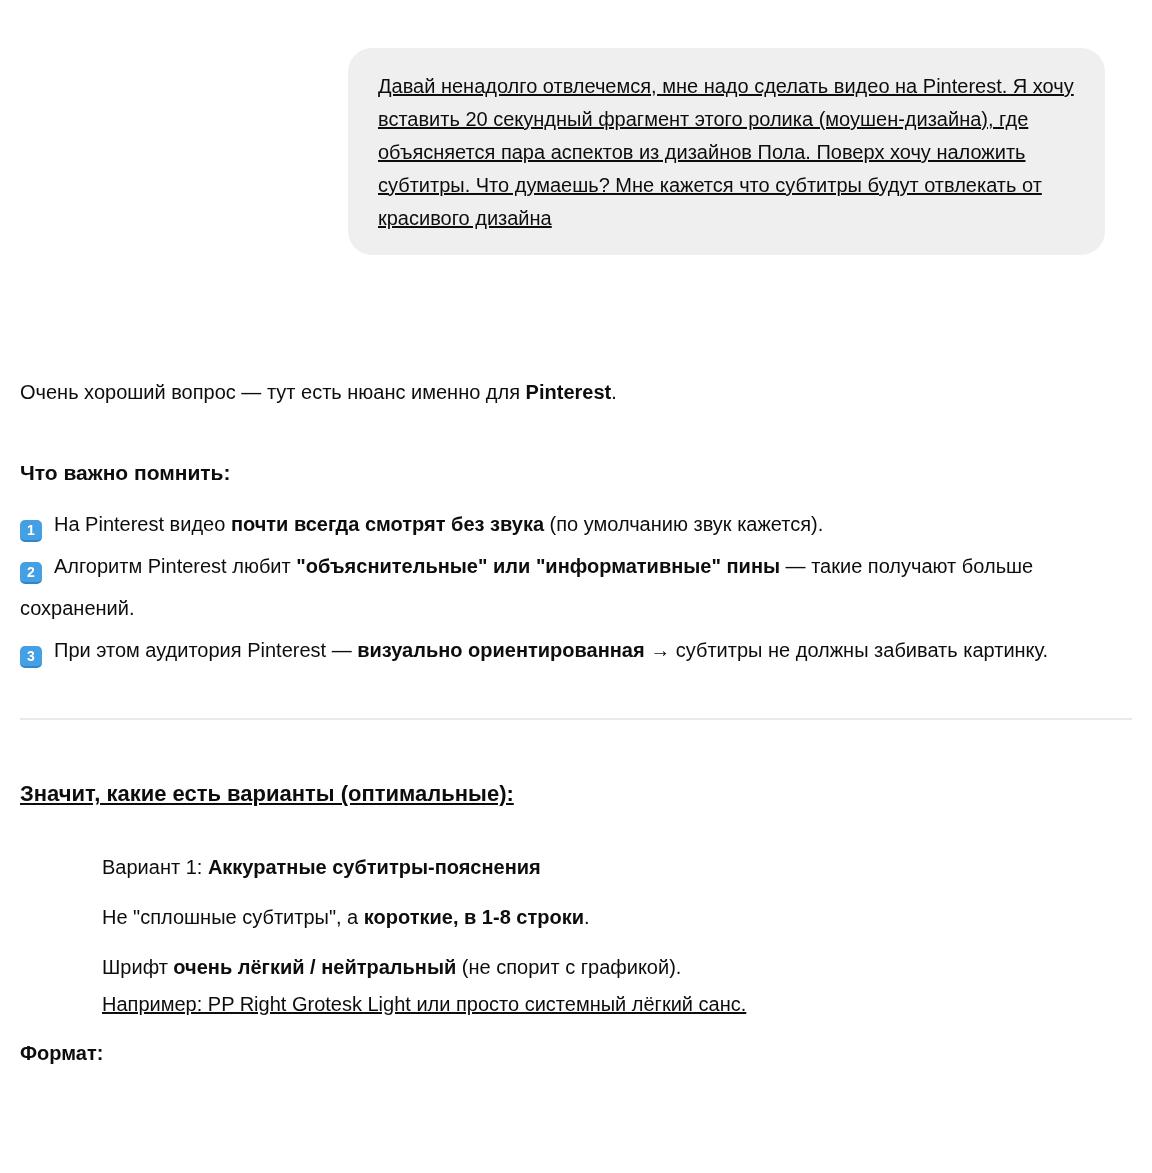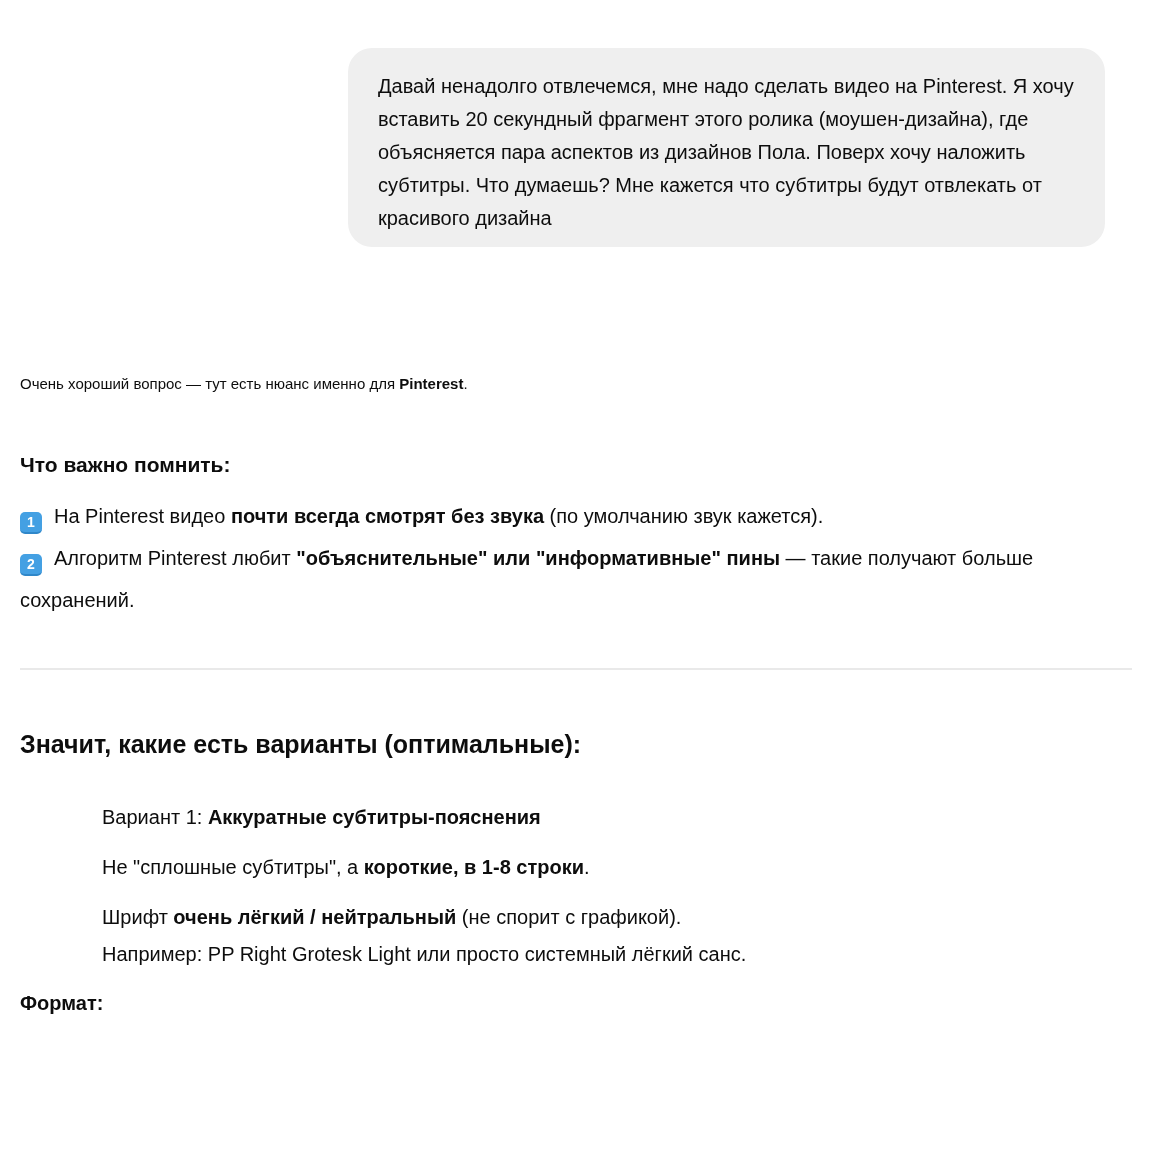--- a/index.html
+++ b/index.html
@@ -16,56 +16,56 @@
     width:1152px;height:1173px;overflow:hidden;
     background:#ffffff;color:var(--text);
     font-family:"Liberation Sans","DejaVu Sans",sans-serif;
   }
   .b{font-weight:700;}
 
   
   .user-row{display:flex;justify-content:flex-end;padding:48px 47px 0 0;}
   .bubble{
     width:757px;background:var(--bubble-bg);
-    border-radius:24px;padding:22px 30px 12px 30px;
-    font-size:20px;line-height:33px;color:var(--text);
+    border-radius:24px;padding:22px 30px 20px 30px;
+    font-size:20px;line-height:33px;color:var(--text);text-decoration:underline;
   }
 
   
   .content{padding:0 20px;}
-  .intro{margin:123px 0 0;font-size:15px;line-height:28px;}
+  .intro{margin:123px 0 0;font-size:20px;line-height:28px;}
   .h-remember{margin:52px 0 0;font-size:21px;line-height:30px;font-weight:700;}
 
   .numbered{margin:15px 0 0;font-size:20px;line-height:42px;}
   .numbered p{margin:0;}
   .badge{
     display:inline-flex;align-items:center;justify-content:center;
     width:22px;height:22px;border-radius:5px;
     background:var(--badge-blue);border-bottom:2px solid #2f87c9;
     color:#ffffff;font-size:14px;font-weight:700;
     margin-right:12px;vertical-align:-4px;line-height:1;
   }
 
   .divider{border:none;border-top:2px solid var(--divider);margin:47px 0 0;}
 
-  .h-options{margin:58px 0 0;font-size:25px;line-height:32px;font-weight:700;}
+  .h-options{margin:58px 0 0;font-size:22px;line-height:32px;font-weight:700;text-decoration:underline;}
 
   .options{list-style:none;margin:42px 0 0;padding:0;font-size:20px;line-height:30px;}
   .options li{display:flex;margin:0 0 20px 0;}
   .marker-col{flex:none;width:54px;}
   .diamond{
     width:11px;height:11px;background:var(--diamond-orange);
     transform:rotate(45deg);margin:9px 0 0 16px;border-radius:2px;
   }
   .dot{
     width:8px;height:8px;background:var(--bullet-gray);
     border-radius:50%;margin:11px 0 0 17px;
   }
   .li-text{flex:1;margin-left:28px;}
-  .line2{margin-top:7px;}
+  .line2{margin-top:7px;text-decoration:underline;}
 
   .format{margin:14px 0 0;font-size:20px;line-height:28px;font-weight:700;}
 </style>
 </head>
 <body>
 
 <div class="chat">
 
   <div class="user-row">
     <div class="bubble">
@@ -75,20 +75,21 @@
 
   <div class="content">
 
     <p class="intro"><span>Очень хороший вопрос — тут есть нюанс именно для </span><span class="b">Pinterest</span><span>.</span></p>
 
     <h3 class="h-remember">Что важно помнить:</h3>
 
     <div class="numbered">
       <p><span class="badge">1</span><span><span>На Pinterest видео </span><span class="b">почти всегда смотрят без звука</span><span> (по умолчанию звук кажется).</span></span></p>
       <p><span class="badge">2</span><span><span>Алгоритм Pinterest любит </span><span class="b">"объяснительные" или "информативные" пины</span><span> — такие получают больше сохранений.</span></span></p>
+      <p><span class="badge">3</span><span><span>При этом аудитория Pinterest — </span><span class="b">визуально ориентированная</span><span> → субтитры не должны забивать картинку.</span></span></p>
     </div>
 
     <hr class="divider">
 
     <h3 class="h-options">Значит, какие есть варианты (оптимальные):</h3>
 
     <ul class="options">
       <li>
         <span class="marker-col"><span class="diamond"></span></span>
         <span class="li-text"><span>Вариант 1: </span><span class="b">Аккуратные субтитры-пояснения</span></span>

